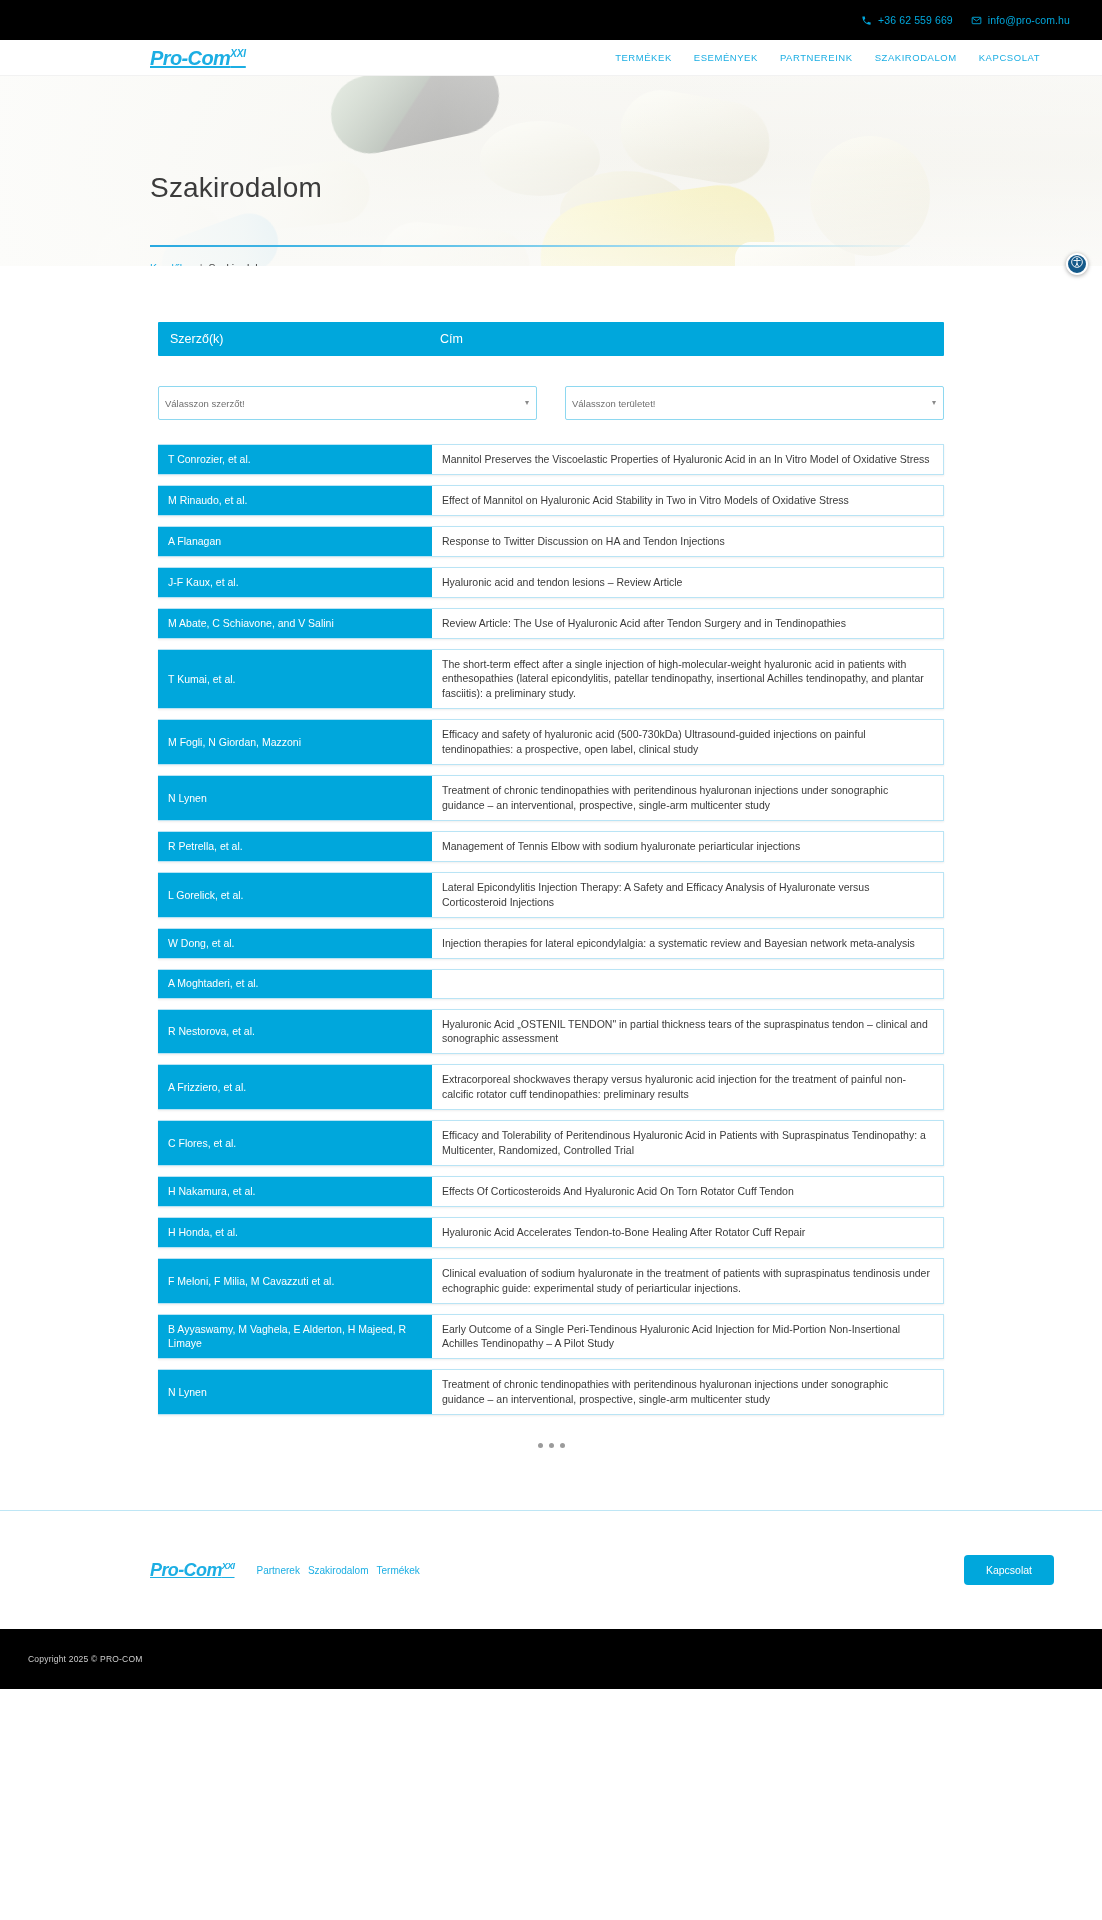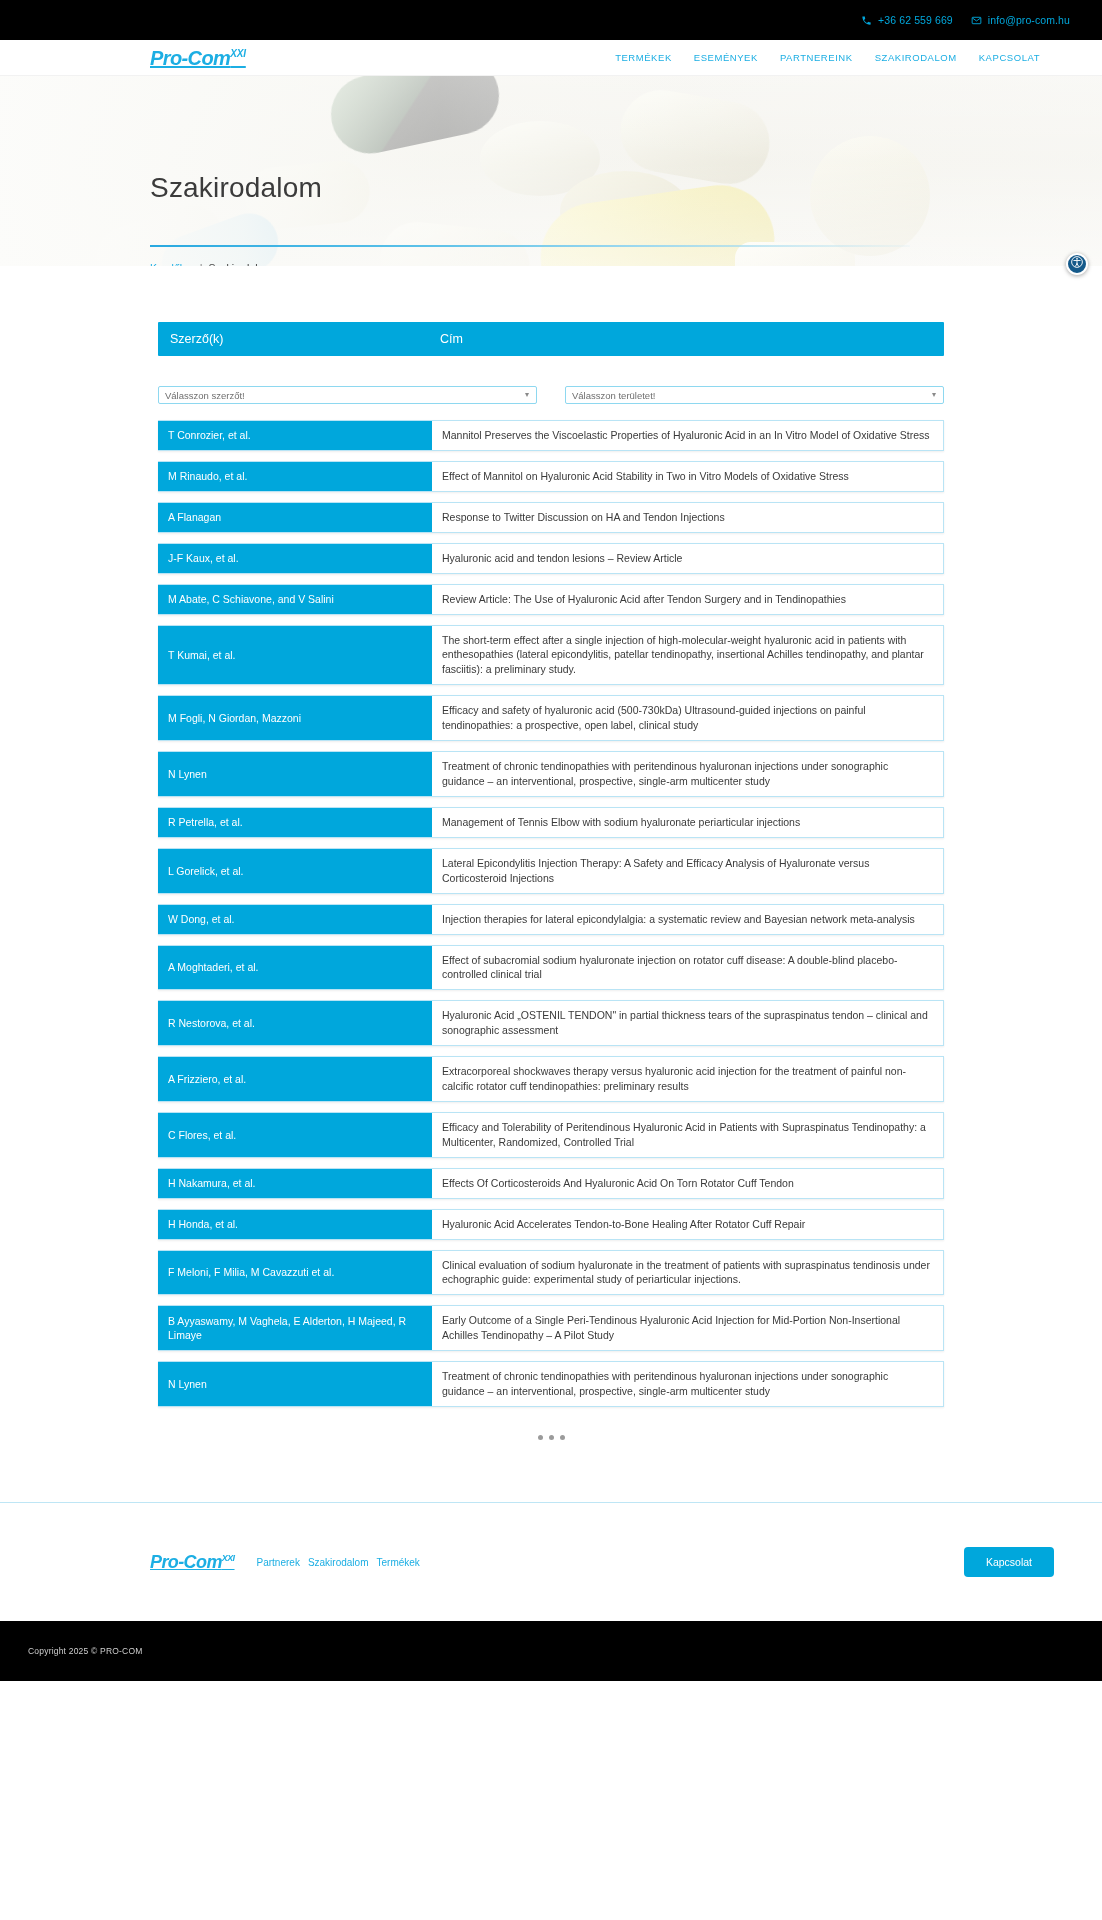--- a/index.html
+++ b/index.html
@@ -176,38 +176,38 @@
   }
   .select-wrap {
     position: relative;
     width: 379px;
     height: 18px;
     border: 1px solid #8ED8F0;
     background: #fff;
     border-radius: 2px;
     display: flex;
     align-items: center;
-    padding: 0 6px;
+    padding: 16px 6px;
   }
   .select-wrap .ph {
     font-size: 9.5px;
     color: #6f6f6f;
     white-space: nowrap;
   }
   .select-wrap .caret {
     position: absolute;
     right: 7px;
     top: 50%;
     transform: translateY(-50%);
     font-size: 8px;
     color: #8a8a8a;
     line-height: 1;
   }
 
-  .rows { margin-top: 16px; }
+  .rows { margin-top: 24px; }
   .row {
     display: flex;
     align-items: stretch;
     margin-bottom: 10px;
     background: #fff;
     border: 1px solid #B9E4F5;
     border-left: none;
     box-shadow: 0 1px 2px rgba(0,0,0,.07);
     min-height: 30px;
   }
@@ -436,21 +436,20 @@
         <div class="row">
           <div class="author">L Gorelick, et al.</div>
           <div class="title">Lateral Epicondylitis Injection Therapy: A Safety and Efficacy Analysis of Hyaluronate versus Corticosteroid Injections</div>
         </div>
         <div class="row">
           <div class="author">W Dong, et al.</div>
           <div class="title">Injection therapies for lateral epicondylalgia: a systematic review and Bayesian network meta-analysis</div>
         </div>
         <div class="row">
           <div class="author">A Moghtaderi, et al.</div>
-          <div class="title">Effect of subacromial sodium hyaluronate injection on rotator cuff disease: A double-blind placebo-controlled clinical trial</div>
         </div>
         <div class="row">
           <div class="author">R Nestorova, et al.</div>
           <div class="title">Hyaluronic Acid „OSTENIL TENDON" in partial thickness tears of the supraspinatus tendon – clinical and sonographic assessment</div>
         </div>
         <div class="row">
           <div class="author">A Frizziero, et al.</div>
           <div class="title">Extracorporeal shockwaves therapy versus hyaluronic acid injection for the treatment of painful non-calcific rotator cuff tendinopathies: preliminary results</div>
         </div>
         <div class="row">

